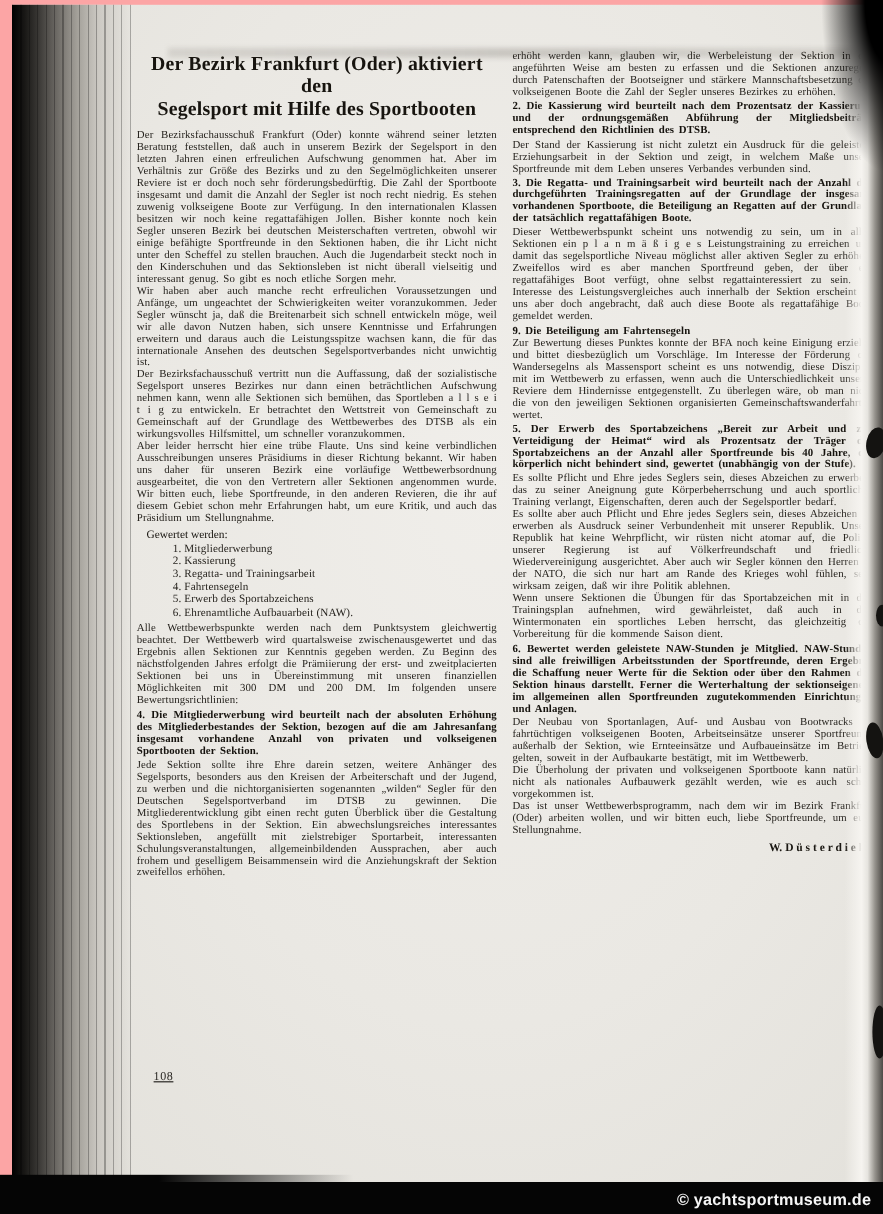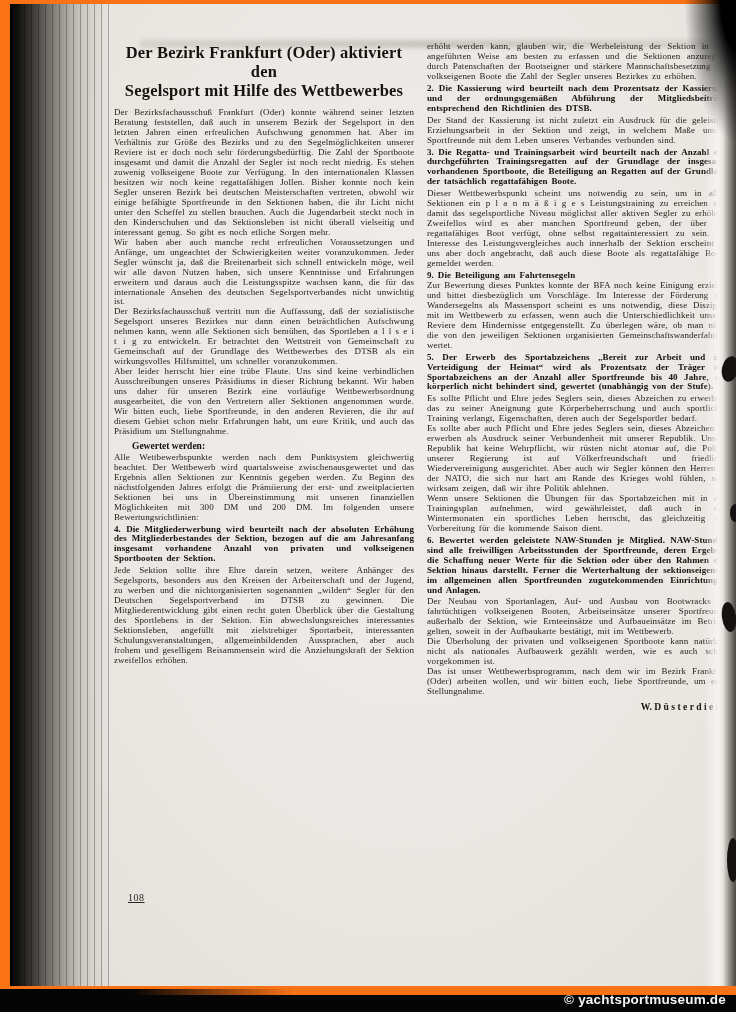--- a/index.html
+++ b/index.html
@@ -4,21 +4,21 @@
 <style>
   html, body { margin:0; padding:0; }
   body {
     width:736px; height:1012px;
     background:#050505;
     font-family:"Liberation Serif", "DejaVu Serif", serif;
     overflow:hidden;
   }
   .scan {
     position:relative; width:736px; height:1012px;
-    background:#f97316; overflow:hidden;
+    background:#fca5a5; overflow:hidden;
   }
   
   .page {
     position:absolute; left:10px; top:4px; width:722px; height:982px;
     background:
       radial-gradient(ellipse at 55% 40%, #f0eeea 0%, #eae8e3 55%, #e2e0da 100%);
   }
   
   .binding {
     position:absolute; left:0; top:0; bottom:0; width:100px;
@@ -71,36 +71,36 @@
   }
   .title span { display:block; }
   p.body-p {
     margin:0; font-size:9px; line-height:9.95px;
     text-align:justify; text-justify:inter-word;
     letter-spacing:0.1px; word-spacing:1.5px;
   }
   p.bold-p { font-weight:bold; color:#15120d; margin-top:2px; }
   p.gap-top { margin-top:2px; }
   .section-heading {
-    margin:4px 0 2px 18px; font-size:9.5px; font-weight:bold; color:#15120d;
+    margin:4px 0 2px 8px; font-size:9.5px; font-weight:normal; color:#15120d;
     line-height:10px;
   }
   .criteria-list { margin:0 0 3px 0; padding:0 0 0 30px; }
   .criteria-item { font-size:9.3px; line-height:10.6px; letter-spacing:0.1px; }
   .signature {
     margin-top:4px; text-align:right; padding-right:6px;
     font-size:9.6px; font-weight:bold; color:#1a1712;
   }
   .page-number {
     position:absolute; left:118px; top:888px;
     font-size:10px; color:#2a2723; letter-spacing:0.5px;text-decoration:underline;
   }
   
   .bottom-strip {
-    position:absolute; left:0; right:0; bottom:0; height:17px;
+    position:absolute; left:0; right:0; bottom:0; height:27px;
     background:#050505;
   }
   .bottom-strip::before {
     content:""; position:absolute; left:0; right:0; top:-6px; height:7px;
     background:linear-gradient(to right, #050505 0%, #050505 18%, transparent 40%);
   }
   .watermark {
     position:absolute; right:10px; bottom:5px;
     font-family:"Liberation Sans", "DejaVu Sans", sans-serif;
     font-weight:bold; font-size:13.5px; color:#f5f5f5; letter-spacing:0.2px;
@@ -111,27 +111,35 @@
 
 <div class="scan">
   <div class="page">
     <div class="showthrough"></div>
 
     <div class="content">
 
       <div class="col">
         <h1 class="title">
           <span>Der Bezirk Frankfurt (Oder) aktiviert den</span>
-          <span>Segelsport mit Hilfe des Wettbewerbes</span>
+          <span>Segelsport mit Hilfe des Sportbooten</span>
         </h1>
         <p class="body-p">Der Bezirksfachausschuß Frankfurt (Oder) konnte während seiner letzten Beratung feststellen, daß auch in unserem Bezirk der Segelsport in den letzten Jahren einen erfreulichen Aufschwung genommen hat. Aber im Verhältnis zur Größe des Bezirks und zu den Segelmöglichkeiten unserer Reviere ist er doch noch sehr förderungsbedürftig. Die Zahl der Sportboote insgesamt und damit die Anzahl der Segler ist noch recht niedrig. Es stehen zuwenig volkseigene Boote zur Verfügung. In den internationalen Klassen besitzen wir noch keine regattafähigen Jollen. Bisher konnte noch kein Segler unseren Bezirk bei deutschen Meisterschaften vertreten, obwohl wir einige befähigte Sportfreunde in den Sektionen haben, die ihr Licht nicht unter den Scheffel zu stellen brauchen. Auch die Jugendarbeit steckt noch in den Kinderschuhen und das Sektionsleben ist nicht überall vielseitig und interessant genug. So gibt es noch etliche Sorgen mehr.</p>
         <p class="body-p">Wir haben aber auch manche recht erfreulichen Voraussetzungen und Anfänge, um ungeachtet der Schwierigkeiten weiter voranzukommen. Jeder Segler wünscht ja, daß die Breitenarbeit sich schnell entwickeln möge, weil wir alle davon Nutzen haben, sich unsere Kenntnisse und Erfahrungen erweitern und daraus auch die Leistungsspitze wachsen kann, die für das internationale Ansehen des deutschen Segelsportverbandes nicht unwichtig ist.</p>
         <p class="body-p">Der Bezirksfachausschuß vertritt nun die Auffassung, daß der sozialistische Segelsport unseres Bezirkes nur dann einen beträchtlichen Aufschwung nehmen kann, wenn alle Sektionen sich bemühen, das Sportleben a l l s e i t i g zu entwickeln. Er betrachtet den Wettstreit von Gemeinschaft zu Gemeinschaft auf der Grundlage des Wettbewerbes des DTSB als ein wirkungsvolles Hilfsmittel, um schneller voranzukommen.</p>
         <p class="body-p">Aber leider herrscht hier eine trübe Flaute. Uns sind keine verbindlichen Ausschreibungen unseres Präsidiums in dieser Richtung bekannt. Wir haben uns daher für unseren Bezirk eine vorläufige Wettbewerbsordnung ausgearbeitet, die von den Vertretern aller Sektionen angenommen wurde. Wir bitten euch, liebe Sportfreunde, in den anderen Revieren, die ihr auf diesem Gebiet schon mehr Erfahrungen habt, um eure Kritik, und auch das Präsidium um Stellungnahme.</p>
         <p class="section-heading">Gewertet werden:</p>
+        <div class="criteria-list">
+          <div class="criteria-item">1.  Mitgliederwerbung</div>
+          <div class="criteria-item">2.  Kassierung</div>
+          <div class="criteria-item">3.  Regatta- und Trainingsarbeit</div>
+          <div class="criteria-item">4.  Fahrtensegeln</div>
+          <div class="criteria-item">5.  Erwerb des Sportabzeichens</div>
+          <div class="criteria-item">6.  Ehrenamtliche Aufbauarbeit (NAW).</div>
+        </div>
         <p class="body-p">Alle Wettbewerbspunkte werden nach dem Punktsystem gleichwertig beachtet. Der Wettbewerb wird quartalsweise zwischenausgewertet und das Ergebnis allen Sektionen zur Kenntnis gegeben werden. Zu Beginn des nächstfolgenden Jahres erfolgt die Prämiierung der erst- und zweitplacierten Sektionen bei uns in Übereinstimmung mit unseren finanziellen Möglichkeiten mit 300 DM und 200 DM. Im folgenden unsere Bewertungsrichtlinien:</p>
         <p class="body-p bold-p">4. Die Mitgliederwerbung wird beurteilt nach der absoluten Erhöhung des Mitgliederbestandes der Sektion, bezogen auf die am Jahresanfang insgesamt vorhandene Anzahl von privaten und volkseigenen Sportbooten der Sektion.</p>
         <p class="body-p gap-top">Jede Sektion sollte ihre Ehre darein setzen, weitere Anhänger des Segelsports, besonders aus den Kreisen der Arbeiterschaft und der Jugend, zu werben und die nichtorganisierten sogenannten „wilden“ Segler für den Deutschen Segelsportverband im DTSB zu gewinnen. Die Mitgliederentwicklung gibt einen recht guten Überblick über die Gestaltung des Sportlebens in der Sektion. Ein abwechslungsreiches interessantes Sektionsleben, angefüllt mit zielstrebiger Sportarbeit, interessanten Schulungsveranstaltungen, allgemeinbildenden Aussprachen, aber auch frohem und geselligem Beisammensein wird die Anziehungskraft der Sektion zweifellos erhöhen.</p>
       </div>
 
       <div class="col">
         <p class="body-p">erhöht werden kann, glauben wir, die Werbeleistung der Sektion in der angeführten Weise am besten zu erfassen und die Sektionen anzuregen, durch Patenschaften der Bootseigner und stärkere Mannschaftsbesetzung der volkseigenen Boote die Zahl der Segler unseres Bezirkes zu erhöhen.</p>
         <p class="body-p bold-p">2. Die Kassierung wird beurteilt nach dem Prozentsatz der Kassierung und der ordnungsgemäßen Abführung der Mitgliedsbeiträge entsprechend den Richtlinien des DTSB.</p>
         <p class="body-p gap-top">Der Stand der Kassierung ist nicht zuletzt ein Ausdruck für die geleistete Erziehungsarbeit in der Sektion und zeigt, in welchem Maße unsere Sportfreunde mit dem Leben unseres Verbandes verbunden sind.</p>
         <p class="body-p bold-p">3. Die Regatta- und Trainingsarbeit wird beurteilt nach der Anzahl der durchgeführten Trainingsregatten auf der Grundlage der insgesamt vorhandenen Sportboote, die Beteiligung an Regatten auf der Grundlage der tatsächlich regattafähigen Boote.</p>

